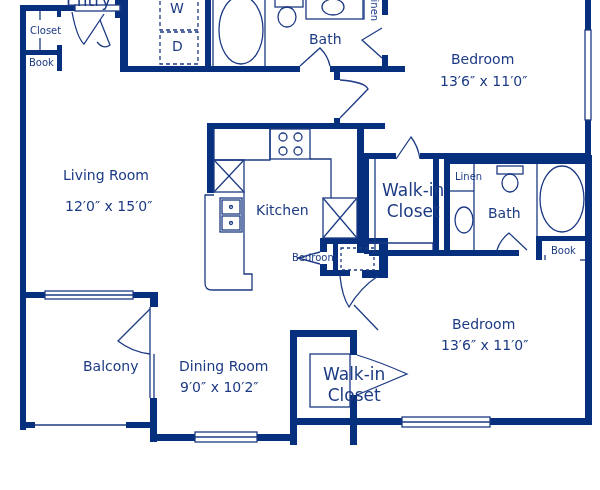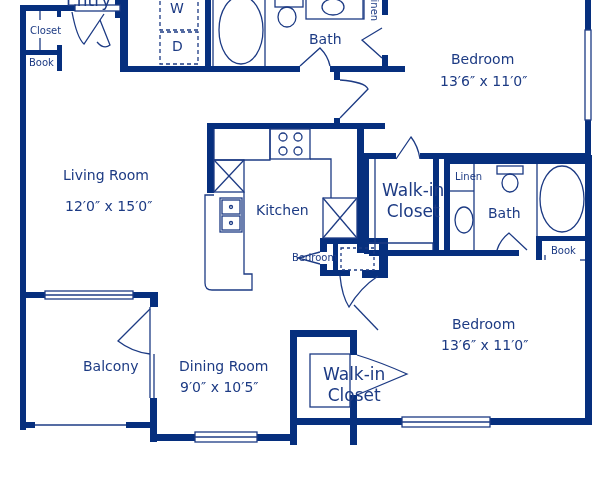--- a/index.html
+++ b/index.html
@@ -188,19 +188,19 @@
 <div class="lbl tiny" style="left:292px;top:252px;">Bedroom</div>
 <div class="lbl small" style="left:382px;top:180px;">
   <div>Walk-in</div>
   <div>Closet</div>
 </div>
 <div class="lbl tiny" style="left:455px;top:171px;">Linen</div>
 <div class="lbl room" style="left:488px;top:205px;">Bath</div>
 <div class="lbl tiny" style="left:551px;top:245px;">Book</div>
 <div class="lbl room" style="left:47px;top:358px;margin-left:36px;">Balcony</div>
 <div class="lbl room" style="left:179px;top:358px;">Dining Room</div>
-<div class="lbl room" style="left:180px;top:379px;">9′0″ x 10′5″</div>
+<div class="lbl room" style="left:180px;top:379px;">9′0″ x 10′2″</div>
 <div class="lbl small" style="left:323px;top:364px;">
   <div>Walk-in</div>
   <div>Closet</div>
 </div>
 <div class="lbl room" style="left:452px;top:316px;">Bedroom</div>
 <div class="lbl room" style="left:441px;top:337px;">13′6″ x 11′0″</div>
 
 </body></html>

